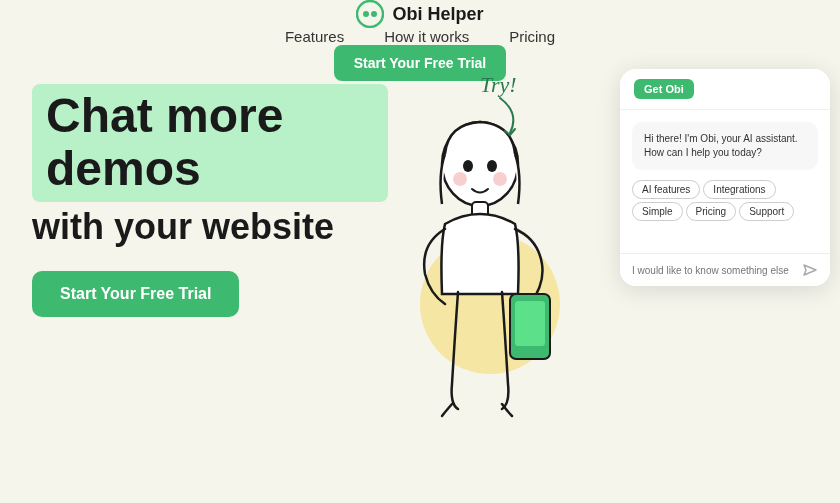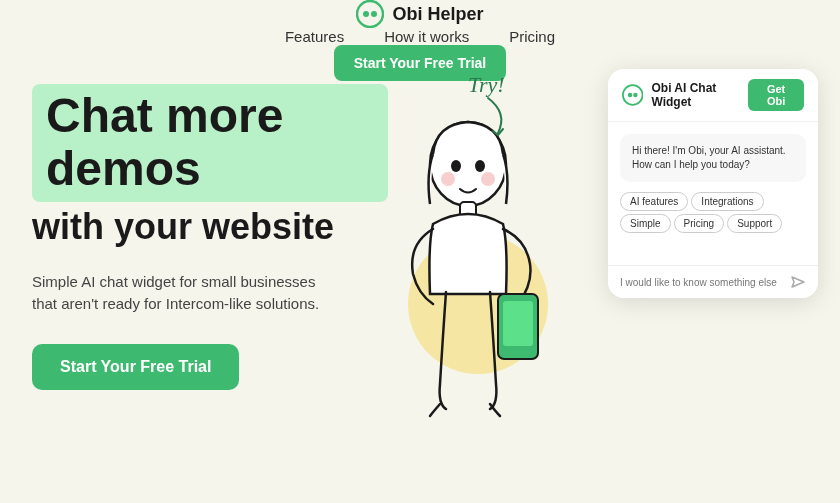--- a/index.html
+++ b/index.html
@@ -276,28 +276,24 @@
   <button class="nav-cta">Start Your Free Trial</button>
 </nav>
 
 <div class="main">
 
   <div class="left-content">
     <div>
       <span class="headline-highlight">Chat more demos</span>
     </div>
     <span class="headline-normal">with your website</span>
-    <p class="subtext">
-      <span>Simple AI chat widget for small businesses</span><br>
-      <span>that aren't ready for Intercom-like solutions.</span>
-    </p>
     <button class="cta-button">Start Your Free Trial</button>
   </div>
 
-  <div style="position:absolute; left:348px; top:0; width:480px; height:449px;">
+  <div style="position:absolute; left:360px; top:0; width:480px; height:449px;">
 
     <div style="position:absolute; top:18px; left:120px; z-index:5;">
       <span style="font-size:22px; color:#2a7a4e; font-family:cursive; font-style:italic;">Try!</span>
       <svg width="50" height="50" viewBox="0 0 50 50" style="display:block; margin-top:-5px; margin-left:10px;">
         <path d="M10 5 Q30 20 20 40" stroke="#2a7a4e" stroke-width="2" fill="none" stroke-linecap="round"></path>
         <path d="M15 38 L20 42 L25 36" stroke="#2a7a4e" stroke-width="2" fill="none" stroke-linecap="round"></path>
       </svg>
     </div>
 
     <div class="yellow-blob"></div>
@@ -334,28 +330,20 @@
         <path d="M68 198 Q65 240 62 290 Q60 310 68 315" stroke="#1a1a1a" stroke-width="2.5" fill="none" stroke-linecap="round"></path>
         <path d="M112 198 Q115 240 118 290 Q120 310 112 315" stroke="#1a1a1a" stroke-width="2.5" fill="none" stroke-linecap="round"></path>
 
         <path d="M62 310 Q55 318 52 322" stroke="#1a1a1a" stroke-width="2.5" fill="none" stroke-linecap="round"></path>
         <path d="M112 310 Q118 318 122 322" stroke="#1a1a1a" stroke-width="2.5" fill="none" stroke-linecap="round"></path>
       </svg>
     </div>
 
     <div class="chat-widget" style="top:15px; right:10px;">
       <div class="chat-header">
-        <div class="chat-header-left">
-          <svg class="chat-logo-circle" viewBox="0 0 24 24" fill="none">
-            <circle cx="12" cy="12" r="11" stroke="#3dba6f" stroke-width="2" fill="none"></circle>
-            <circle cx="9" cy="12" r="2.5" fill="#3dba6f"></circle>
-            <circle cx="15" cy="12" r="2.5" fill="#3dba6f"></circle>
-          </svg>
-          <span class="chat-widget-title">Obi AI Chat Widget</span>
-        </div>
         <button class="get-obi-btn">Get Obi</button>
       </div>
 
       <div class="chat-body">
         <div class="chat-message">Hi there! I'm Obi, your AI assistant. How can I help you today?</div>
         <div class="chat-chips">
           <span class="chat-chip">AI features</span>
           <span class="chat-chip">Integrations</span>
           <span class="chat-chip">Simple</span>
           <span class="chat-chip">Pricing</span>

